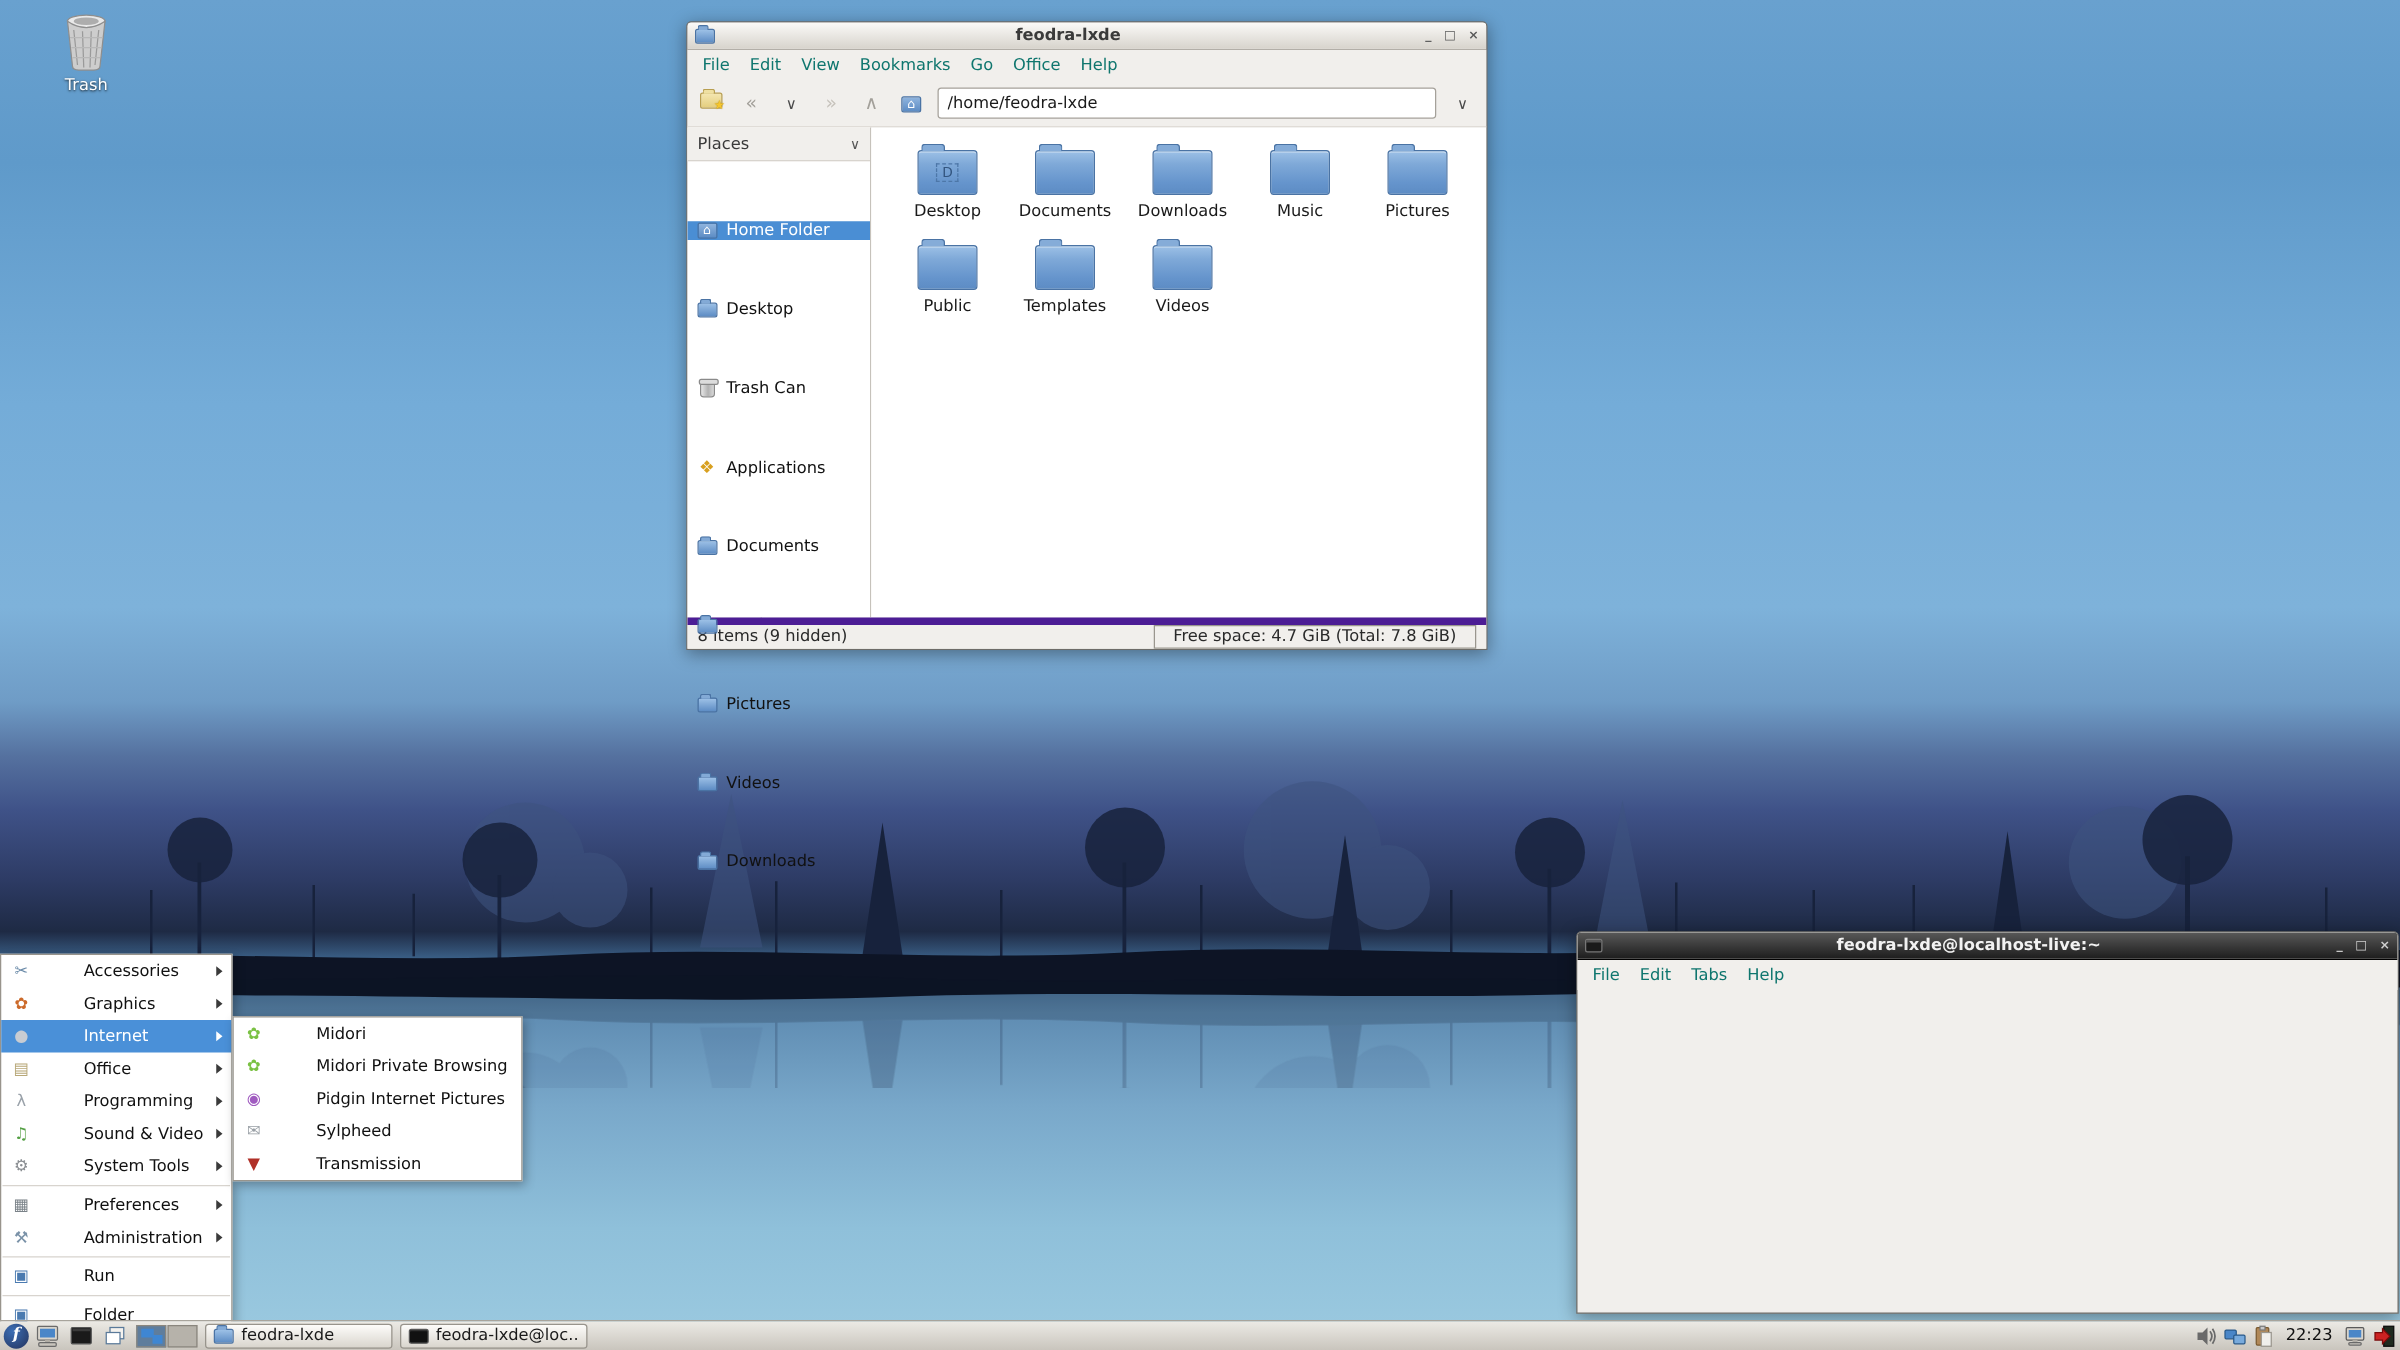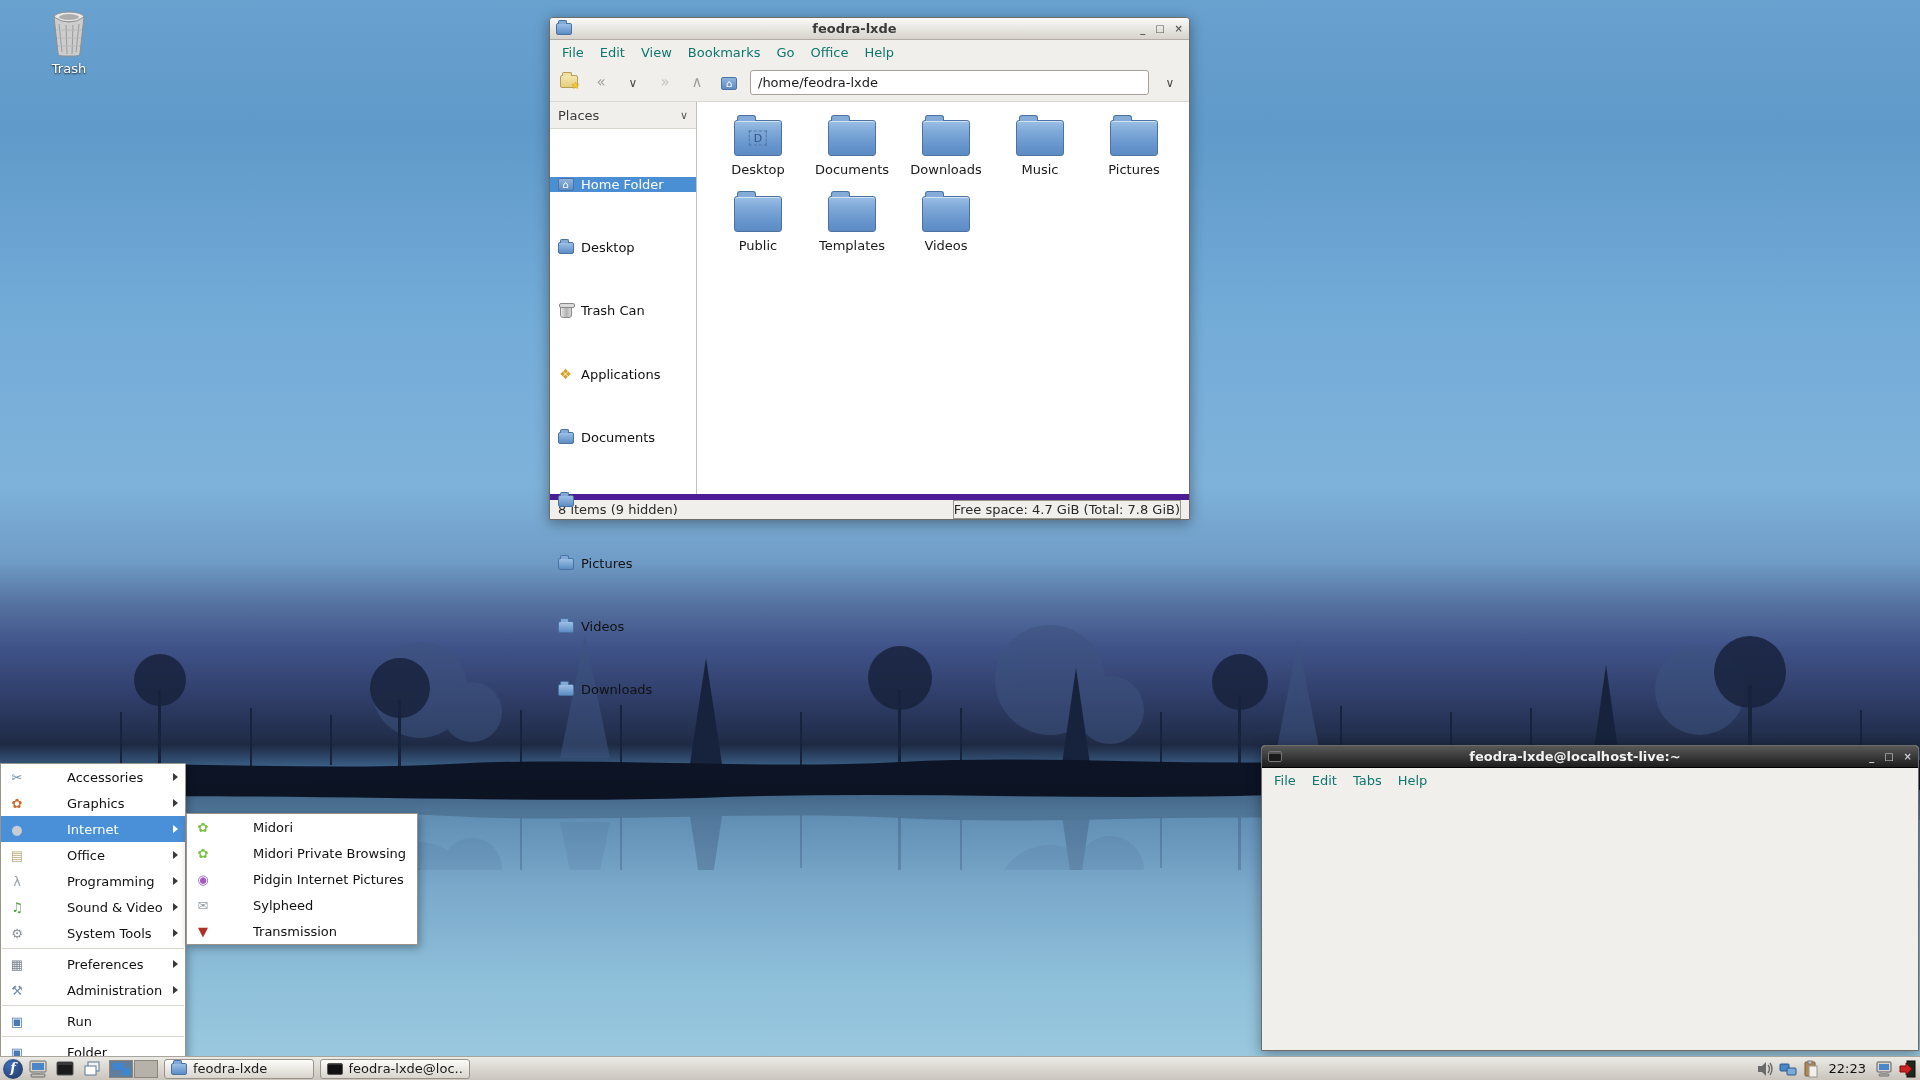--- a/index.html
+++ b/index.html
@@ -82,21 +82,21 @@
     border:1px solid #4a73a4; border-radius:3px;
     box-shadow:inset 0 1px 0 rgba(255,255,255,.55); }
   .folder-icon::before { content:""; position:absolute; left:2px; top:-6px; width:17px; height:5px;
     background:#85acd8; border:1px solid #4a73a4; border-bottom:none; border-radius:3px 3px 0 0; }
   .folder-icon.desktop::after { content:"D"; position:absolute; left:50%; top:50%;
     transform:translate(-50%,-50%); font-size:11px; color:#33557f;
     border:1px dashed #4d77a8; padding:0 4px; }
   .fcell .flabel { margin-top:6px; color:#1a1a1a; }
   .statusbar { height:25px; flex:0 0 25px; background:#f1efec; border-top:6px solid #4c1d95;
     display:flex; align-items:center; padding:0 8px; color:#2a2a2a; }
-  .free-space { margin-left:auto; border:1px solid #9a968e; padding:1px 0; background:#f1efec; }
+  .free-space { margin-left:auto; border:1px solid #9a968e; padding:1px 15px; background:#f1efec; }
   
   .term { left:1261px; top:745px; width:658px; height:306px; border-radius:4px 4px 0 0; }
   .term-title-icon { display:inline-block; width:14px; height:11px; background:#1a1a1a;
     border:1px solid #777; border-radius:2px; box-shadow:inset 0 2px 0 #555; }
   .term-content { flex:1; background:#000; padding:3px 5px;
     font-family:"DejaVu Sans Mono","Liberation Mono",monospace; font-size:13px;
     color:#d6d6d6; line-height:17px; border-top:1px solid #fff; }
   .cursor-hollow { display:inline-block; width:8px; height:14px; border:1px solid #cfcfcf;
     vertical-align:text-bottom; margin-left:6px; }
   

